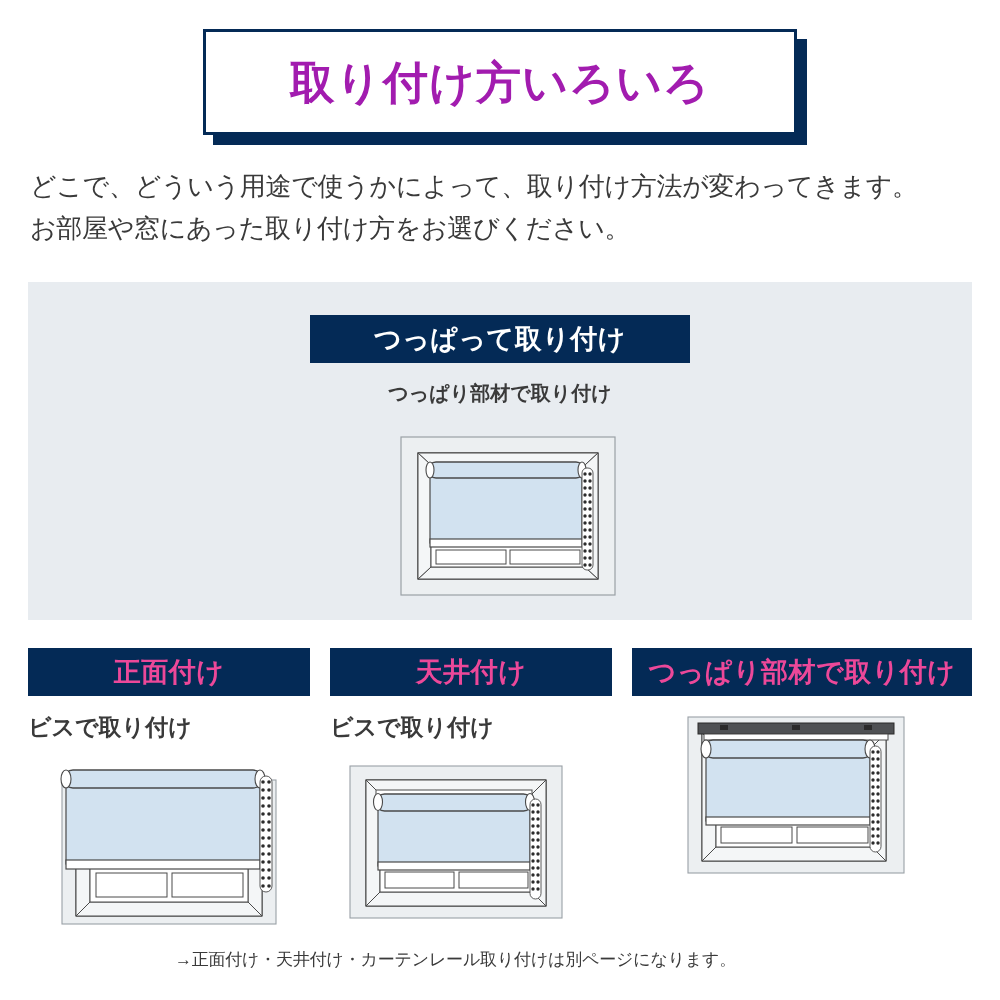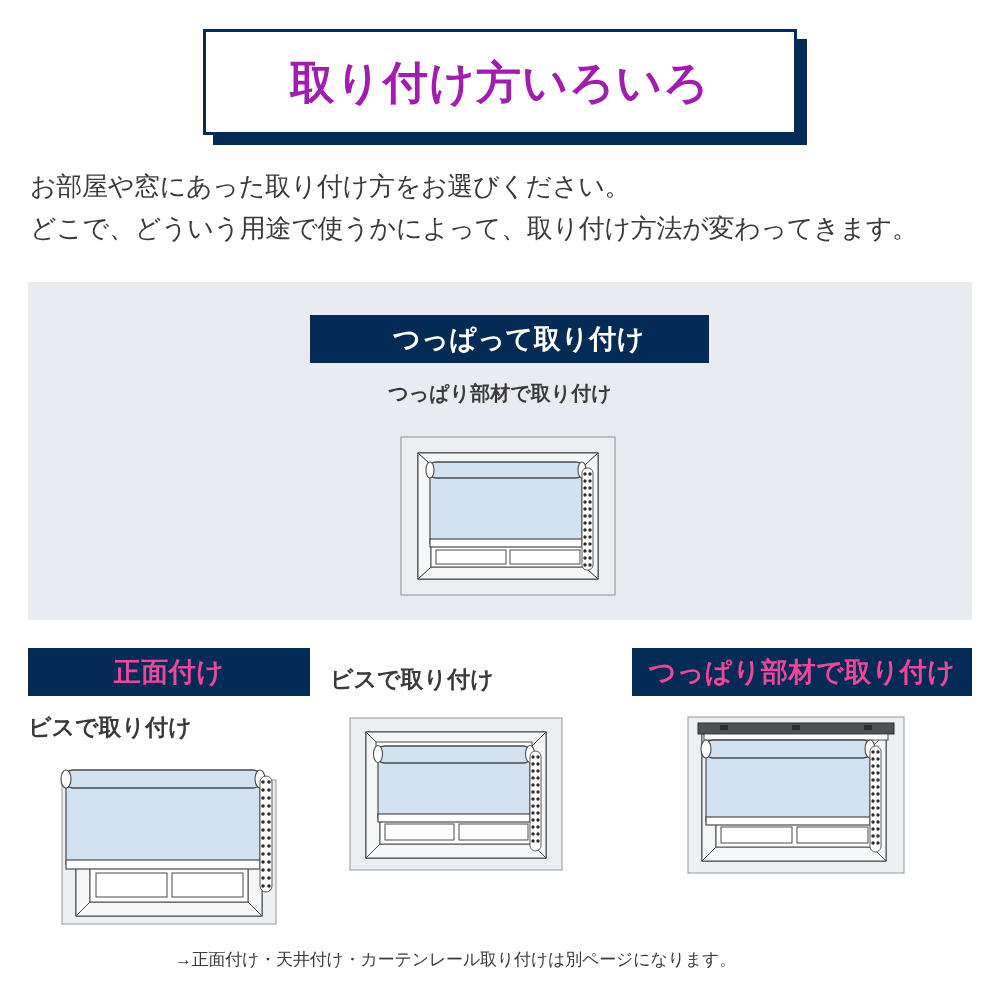--- a/index.html
+++ b/index.html
@@ -82,21 +82,20 @@
   .feature-banner {
     position: absolute;
     left: 282px;
     top: 33px;
     width: 380px;
     height: 48px;
     background: #042a56;
     display: flex;
     align-items: center;
     justify-content: center;
-    padding-left: 19px;
   }
   .feature-banner-text {
     color: #ffffff;
     font-size: 27px;
     font-weight: bold;
     letter-spacing: 0.5px;
     white-space: nowrap;
   }
   .feature-sub {
     position: absolute;
@@ -180,22 +179,22 @@
 <body>
 
 <div class="title-wrap">
   <div class="title-shadow"></div>
   <div class="title-box">
     <span class="title-text">取り付け方いろいろ</span>
   </div>
 </div>
 
 <div class="lead">
+  <div class="lead-line">どこで、どういう用途で使うかによって、取り付け方法が変わってきます。</div>
   <div class="lead-line">お部屋や窓にあった取り付け方をお選びください。</div>
-  <div class="lead-line">どこで、どういう用途で使うかによって、取り付け方法が変わってきます。</div>
 </div>
 
 <div class="feature">
   <div class="feature-banner">
     <span class="feature-banner-text">つっぱって取り付け</span>
   </div>
   <div class="feature-sub">つっぱり部材で取り付け</div>
   <div class="feature-figure">
     <svg width="216" height="160" viewBox="0 0 216 160" xmlns="http://www.w3.org/2000/svg">
 
@@ -313,20 +312,23 @@
             <circle cx="235" cy="106" r="1.8"></circle>
             <circle cx="235" cy="114" r="1.8"></circle>
           <circle cx="235" cy="122" r="1.8"></circle>
             <circle cx="235" cy="130" r="1.8"></circle>
         </g>
       </svg>
     </div>
   </div>
 
   <div class="col col-2">
+    <div class="col-banner">
+      <span class="col-banner-text">天井付け</span>
+    </div>
     <div class="col-sub">ビスで取り付け</div>
     <div class="col-figure">
       <svg width="270" height="170" viewBox="0 0 270 170" xmlns="http://www.w3.org/2000/svg">
 
         <rect x="14" y="10" width="212" height="152" fill="#eceff1" stroke="#9aa0a6" stroke-width="1.1"></rect>
 
         <rect x="30" y="24" width="180" height="126" fill="#ffffff" stroke="#4a4a4a" stroke-width="1.3"></rect>
         <path d="M30 24 L44 38 L196 38 L210 24 Z" fill="#f4f6f7" stroke="#4a4a4a" stroke-width="1"></path>
         <path d="M30 150 L44 136 L196 136 L210 150 Z" fill="#f4f6f7" stroke="#4a4a4a" stroke-width="1"></path>
         <path d="M30 24 L44 38 L44 136 L30 150 Z" fill="#f4f6f7" stroke="#4a4a4a" stroke-width="1"></path>

